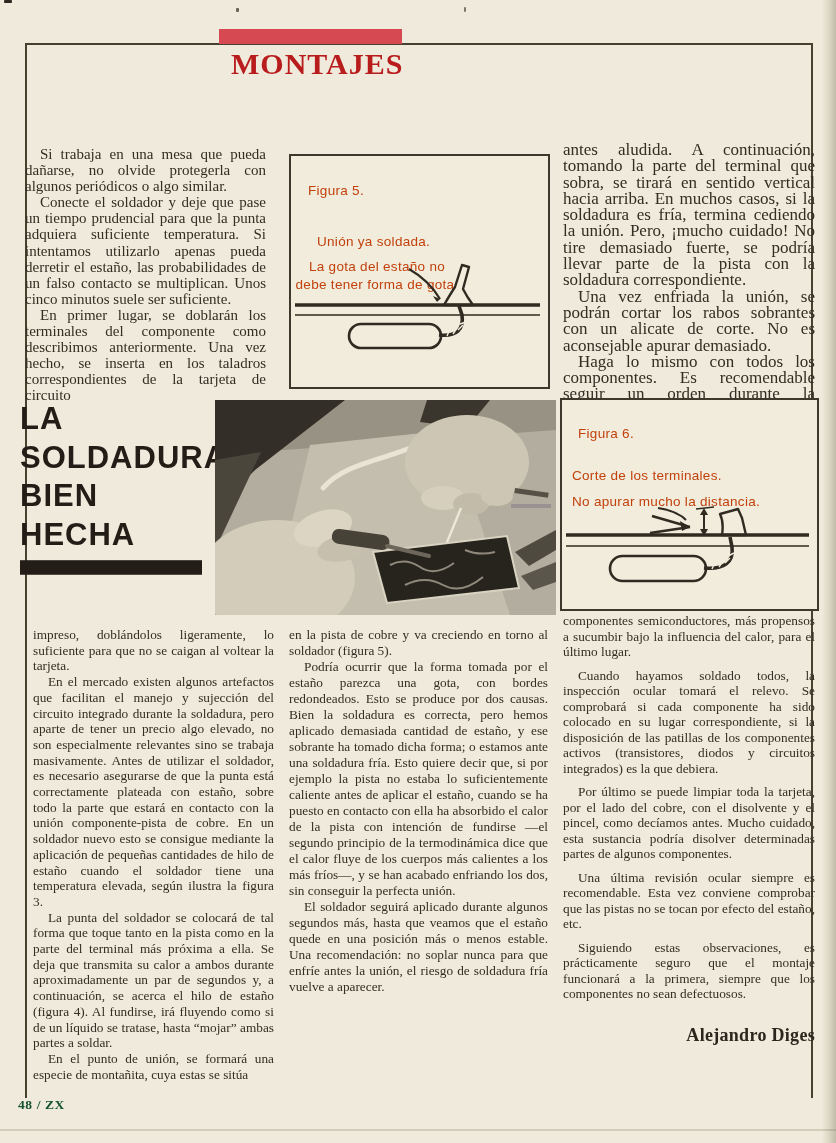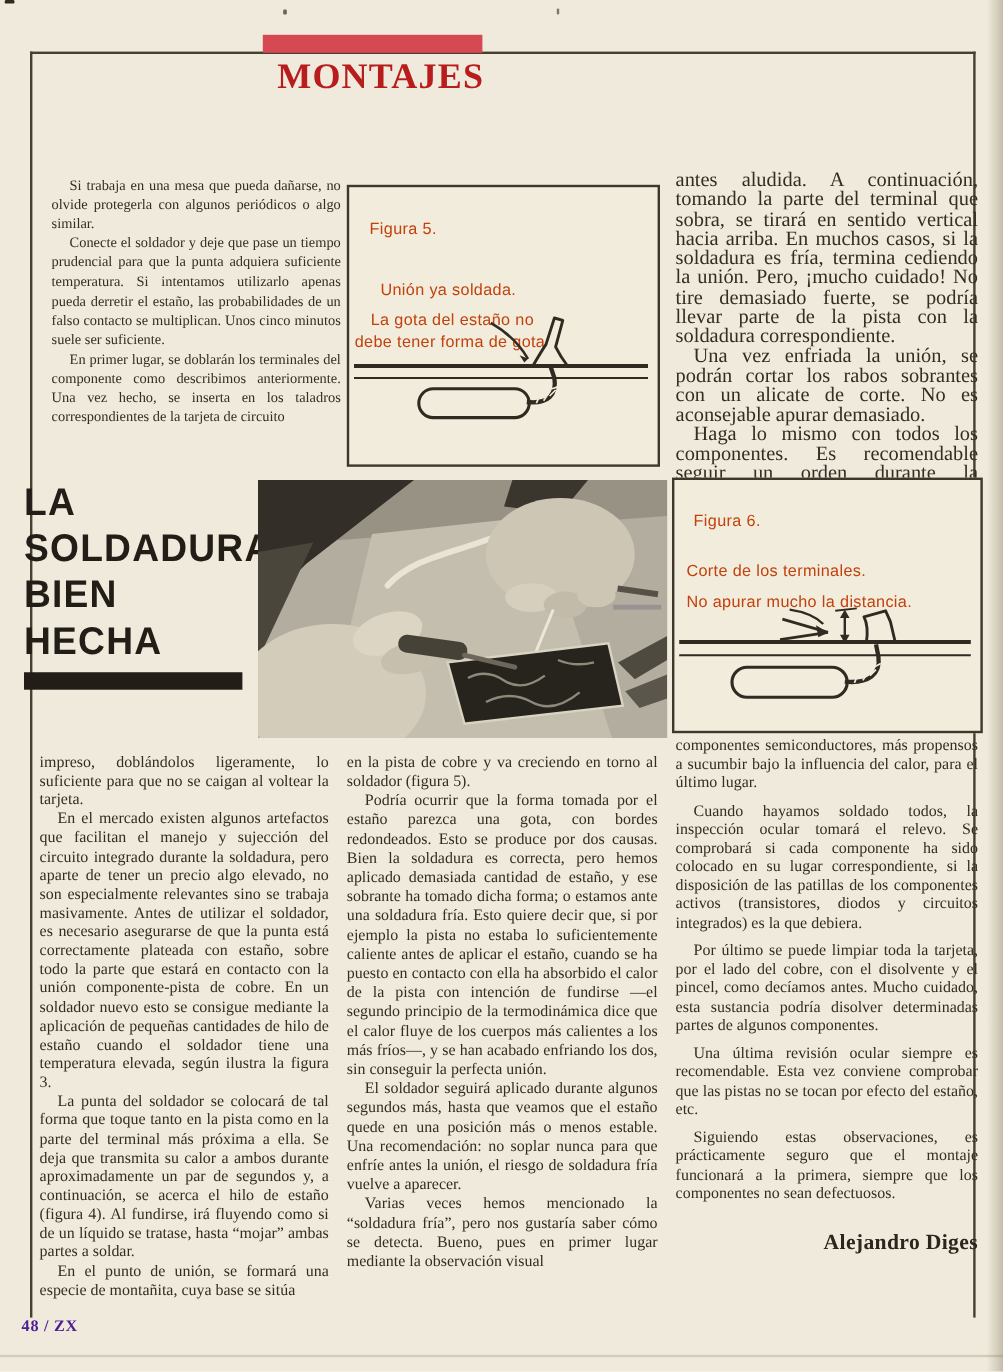--- a/index.html
+++ b/index.html
@@ -22,21 +22,21 @@
   .page-frame{position:absolute;left:25px;top:43px;width:784px;height:1053px;
     border-top:2px solid #46402f;border-left:2px solid #46402f;border-right:2px solid #46402f;}
   .red-bar{position:absolute;left:219px;top:29px;width:183px;height:15px;background:#d64953;}
   .section-title{position:absolute;left:231px;top:47px;margin:0;
     font-size:30px;font-weight:bold;letter-spacing:1px;color:#b91c1c;}
 
   
   .col{position:absolute;text-align:justify;}
   .col p{margin:0;}
   .col p.indent{text-indent:15px;}
-  .col1-top{left:43px;top:146px;width:241px;font-size:12px;line-height:16.1px;}
+  .col1-top{left:25px;top:146px;width:241px;font-size:15px;line-height:16.1px;}
   .col3-top{left:563px;top:142px;width:252px;font-size:17px;line-height:16.3px;}
   .col1-bottom{left:33px;top:627px;width:241px;font-size:13.3px;line-height:15.7px;}
   .col2-bottom{left:289px;top:627px;width:259px;font-size:13.3px;line-height:16.0px;}
   .col3-bottom{left:563px;top:613px;width:252px;font-size:13.3px;line-height:15.5px;}
   .col3-bottom p{margin-bottom:8px;}
   .author{margin-top:26px !important;text-align:right;font-weight:bold;font-size:18px;letter-spacing:.3px;color:#2c271e;}
 
   
   .headline{position:absolute;left:20px;top:399px;width:195px;
     font-family:"Liberation Sans","DejaVu Sans",sans-serif;font-weight:bold;
@@ -57,21 +57,21 @@
   .fig6 .fig-cap1{left:10px;top:68px;}
   .fig6 .fig-cap2{left:10px;top:94px;}
   .figsvg{position:absolute;left:0;}
   .fig5 .figsvg{top:95px;}
   .fig6 .figsvg{top:100px;}
 
   
   .photo{position:absolute;left:215px;top:400px;width:341px;height:215px;background:#b3ad9f;overflow:hidden;}
 
   .footer{position:absolute;left:18px;top:1097px;font-size:13.5px;font-weight:bold;
-    letter-spacing:.6px;color:#4c1d95;}
+    letter-spacing:.6px;color:#14532d;}
 </style>
 </head>
 <body>
 
 <div class="page">
 
   <span class="speck s1"></span>
   <span class="speck s2"></span>
   <span class="speck s3"></span>
 
@@ -184,28 +184,27 @@
 
       <path d="M142,68 C162,70 172,62 170,47 L168,37" fill="none" stroke="#2f2b21" stroke-width="3.6"></path>
       <path d="M150,69 l3,-7 M157,67 l4,-6 M163,63 l5,-5 M166,56 l6,-3" stroke="#f1ecdc" stroke-width="1.4"></path>
     </svg>
   </figure>
 
   <section class="col col1-bottom">
     <p>impreso, doblándolos ligeramente, lo suficiente para que no se caigan al voltear la tarjeta.</p>
     <p class="indent">En el mercado existen algunos artefactos que facilitan el manejo y sujección del circuito integrado durante la soldadura, pero aparte de tener un precio algo elevado, no son especialmente relevantes sino se trabaja masivamente. Antes de utilizar el soldador, es necesario asegurarse de que la punta está correctamente plateada con estaño, sobre todo la parte que estará en contacto con la unión componente-pista de cobre. En un soldador nuevo esto se consigue mediante la aplicación de pequeñas cantidades de hilo de estaño cuando el soldador tiene una temperatura elevada, según ilustra la figura 3.</p>
     <p class="indent">La punta del soldador se colocará de tal forma que toque tanto en la pista como en la parte del terminal más próxima a ella. Se deja que transmita su calor a ambos durante aproximadamente un par de segundos y, a continuación, se acerca el hilo de estaño (figura 4). Al fundirse, irá fluyendo como si de un líquido se tratase, hasta “mojar” ambas partes a soldar.</p>
-    <p class="indent">En el punto de unión, se formará una especie de montañita, cuya base se sitúa</p>
+    <p class="indent">En el punto de unión, se formará una especie de montañita, cuya estas se sitúa</p>
   </section>
 
   <section class="col col2-bottom">
     <p>en la pista de cobre y va creciendo en torno al soldador (figura 5).</p>
     <p class="indent">Podría ocurrir que la forma tomada por el estaño parezca una gota, con bordes redondeados. Esto se produce por dos causas. Bien la soldadura es correcta, pero hemos aplicado demasiada cantidad de estaño, y ese sobrante ha tomado dicha forma; o estamos ante una soldadura fría. Esto quiere decir que, si por ejemplo la pista no estaba lo suficientemente caliente antes de aplicar el estaño, cuando se ha puesto en contacto con ella ha absorbido el calor de la pista con intención de fundirse —el segundo principio de la termodinámica dice que el calor fluye de los cuerpos más calientes a los más fríos—, y se han acabado enfriando los dos, sin conseguir la perfecta unión.</p>
     <p class="indent">El soldador seguirá aplicado durante algunos segundos más, hasta que veamos que el estaño quede en una posición más o menos estable. Una recomendación: no soplar nunca para que enfríe antes la unión, el riesgo de soldadura fría vuelve a aparecer.</p>
-    <p class="indent">Varias veces hemos mencionado la “soldadura fría”, pero nos gustaría saber cómo se detecta. Bueno, pues en primer lugar mediante la observación visual</p>
   </section>
 
   <section class="col col3-bottom">
     <p>componentes semiconductores, más propensos a sucumbir bajo la influencia del calor, para el último lugar.</p>
     <p class="indent">Cuando hayamos soldado todos, la inspección ocular tomará el relevo. Se comprobará si cada componente ha sido colocado en su lugar correspondiente, si la disposición de las patillas de los componentes activos (transistores, diodos y circuitos integrados) es la que debiera.</p>
     <p class="indent">Por último se puede limpiar toda la tarjeta, por el lado del cobre, con el disolvente y el pincel, como decíamos antes. Mucho cuidado, esta sustancia podría disolver determinadas partes de algunos componentes.</p>
     <p class="indent">Una última revisión ocular siempre es recomendable. Esta vez conviene comprobar que las pistas no se tocan por efecto del estaño, etc.</p>
     <p class="indent">Siguiendo estas observaciones, es prácticamente seguro que el montaje funcionará a la primera, siempre que los componentes no sean defectuosos.</p>
     <p class="author">Alejandro Diges</p>
   </section>

